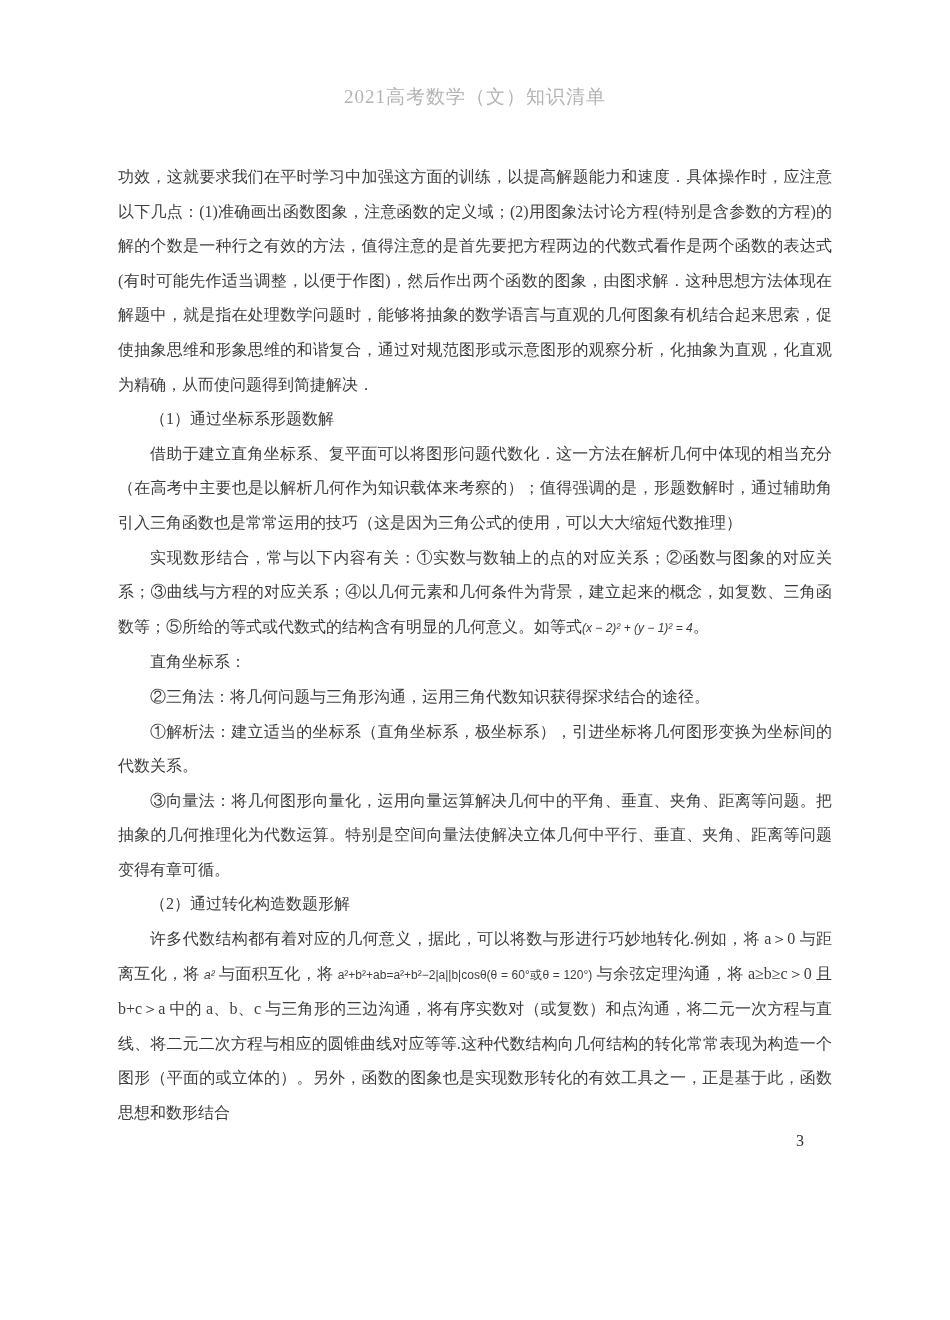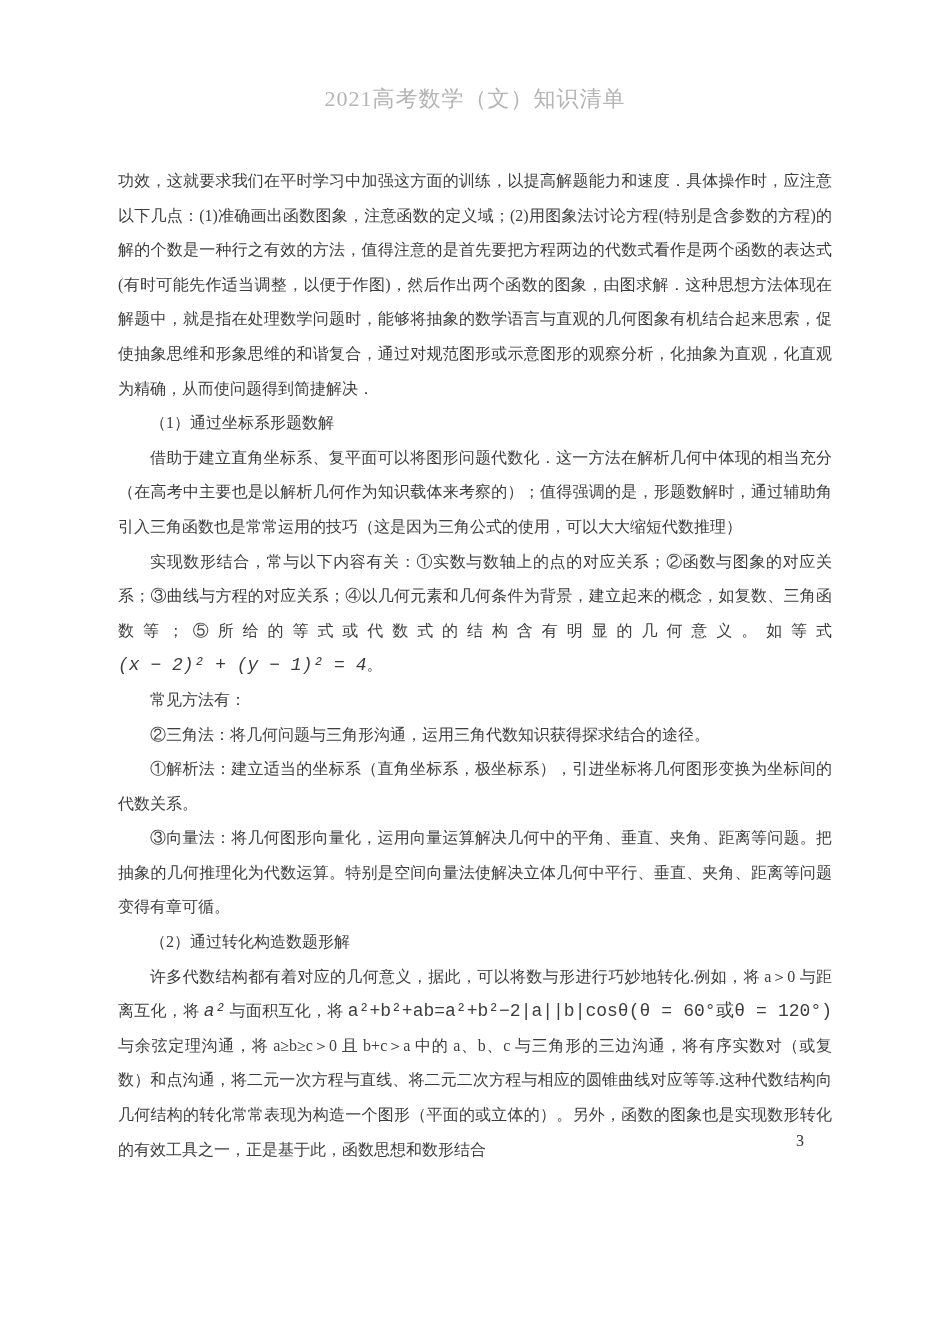--- a/index.html
+++ b/index.html
@@ -12,44 +12,44 @@
     width: 950px;
     height: 1320px;
     background: #ffffff;
     overflow: hidden;
     font-family: "Liberation Serif", "DejaVu Serif", serif;
   }
   .page-header {
     margin-top: 84px;
     text-align: center;
     color: #b4b4b4;
-    font-size: 22px;
+    font-size: 19px;
     letter-spacing: 1px;
   }
   .doc-body {
     margin: 50px 118px 0 118px;
     width: 714px;
     font-size: 16px;
     line-height: 34.6px;
     color: #3d3d3d;
     text-align: justify;
     text-justify: inter-ideograph;
   }
   .doc-body p {
     margin: 0;
     padding: 0;
     text-indent: 2em;
   }
   .doc-body p.no-indent {
     text-indent: 0;
   }
   .formula {
-    font-family: Liberation Mono, monospace;
+    font-family: Liberation Sans, sans-serif;
     font-style: italic;
-    font-size: 18px;
+    font-size: 12px;
     white-space: nowrap;
   }
   .formula.upright {
     font-style: normal;
   }
   .page-number {
     position: absolute;
     top: 1132px;
     right: 146px;
     font-size: 16px;
@@ -67,21 +67,21 @@
 
     <p class="no-indent">功效，这就要求我们在平时学习中加强这方面的训练，以提高解题能力和速度．具体操作时，应注意以下几点：(1)准确画出函数图象，注意函数的定义域；(2)用图象法讨论方程(特别是含参数的方程)的解的个数是一种行之有效的方法，值得注意的是首先要把方程两边的代数式看作是两个函数的表达式(有时可能先作适当调整，以便于作图)，然后作出两个函数的图象，由图求解．这种思想方法体现在解题中，就是指在处理数学问题时，能够将抽象的数学语言与直观的几何图象有机结合起来思索，促使抽象思维和形象思维的和谐复合，通过对规范图形或示意图形的观察分析，化抽象为直观，化直观为精确，从而使问题得到简捷解决．</p>
 
 
     <p>（1）通过坐标系形题数解</p>
 
     <p>借助于建立直角坐标系、复平面可以将图形问题代数化．这一方法在解析几何中体现的相当充分（在高考中主要也是以解析几何作为知识载体来考察的）；值得强调的是，形题数解时，通过辅助角引入三角函数也是常常运用的技巧（这是因为三角公式的使用，可以大大缩短代数推理）</p>
 
     <p><span>实现数形结合，常与以下内容有关：①实数与数轴上的点的对应关系；②函数与图象的对应关系；③曲线与方程的对应关系；④以几何元素和几何条件为背景，建立起来的概念，如复数、三角函数等；⑤所给的等式或代数式的结构含有明显的几何意义。如等式</span><span class="formula">(x − 2)² + (y − 1)² = 4</span><span>。</span></p>
 
-    <p>常见方法有：</p>
+    <p>直角坐标系：</p>
 
     <p>②三角法：将几何问题与三角形沟通，运用三角代数知识获得探求结合的途径。</p>
 
     <p>①解析法：建立适当的坐标系（直角坐标系，极坐标系），引进坐标将几何图形变换为坐标间的代数关系。</p>
 
     <p>③向量法：将几何图形向量化，运用向量运算解决几何中的平角、垂直、夹角、距离等问题。把抽象的几何推理化为代数运算。特别是空间向量法使解决立体几何中平行、垂直、夹角、距离等问题变得有章可循。</p>
 
     <p>（2）通过转化构造数题形解</p>
 
     <p><span>许多代数结构都有着对应的几何意义，据此，可以将数与形进行巧妙地转化.例如，将 a＞0 与距离互化，将 </span><span class="formula">a²</span><span> 与面积互化，将 </span><span class="formula upright">a²+b²+ab=a²+b²−2|a||b|cosθ(θ = 60°或θ = 120°)</span><span> 与余弦定理沟通，将 a≥b≥c＞0 且 b+c＞a 中的 a、b、c 与三角形的三边沟通，将有序实数对（或复数）和点沟通，将二元一次方程与直线、将二元二次方程与相应的圆锥曲线对应等等.这种代数结构向几何结构的转化常常表现为构造一个图形（平面的或立体的）。另外，函数的图象也是实现数形转化的有效工具之一，正是基于此，函数思想和数形结合</span></p>

